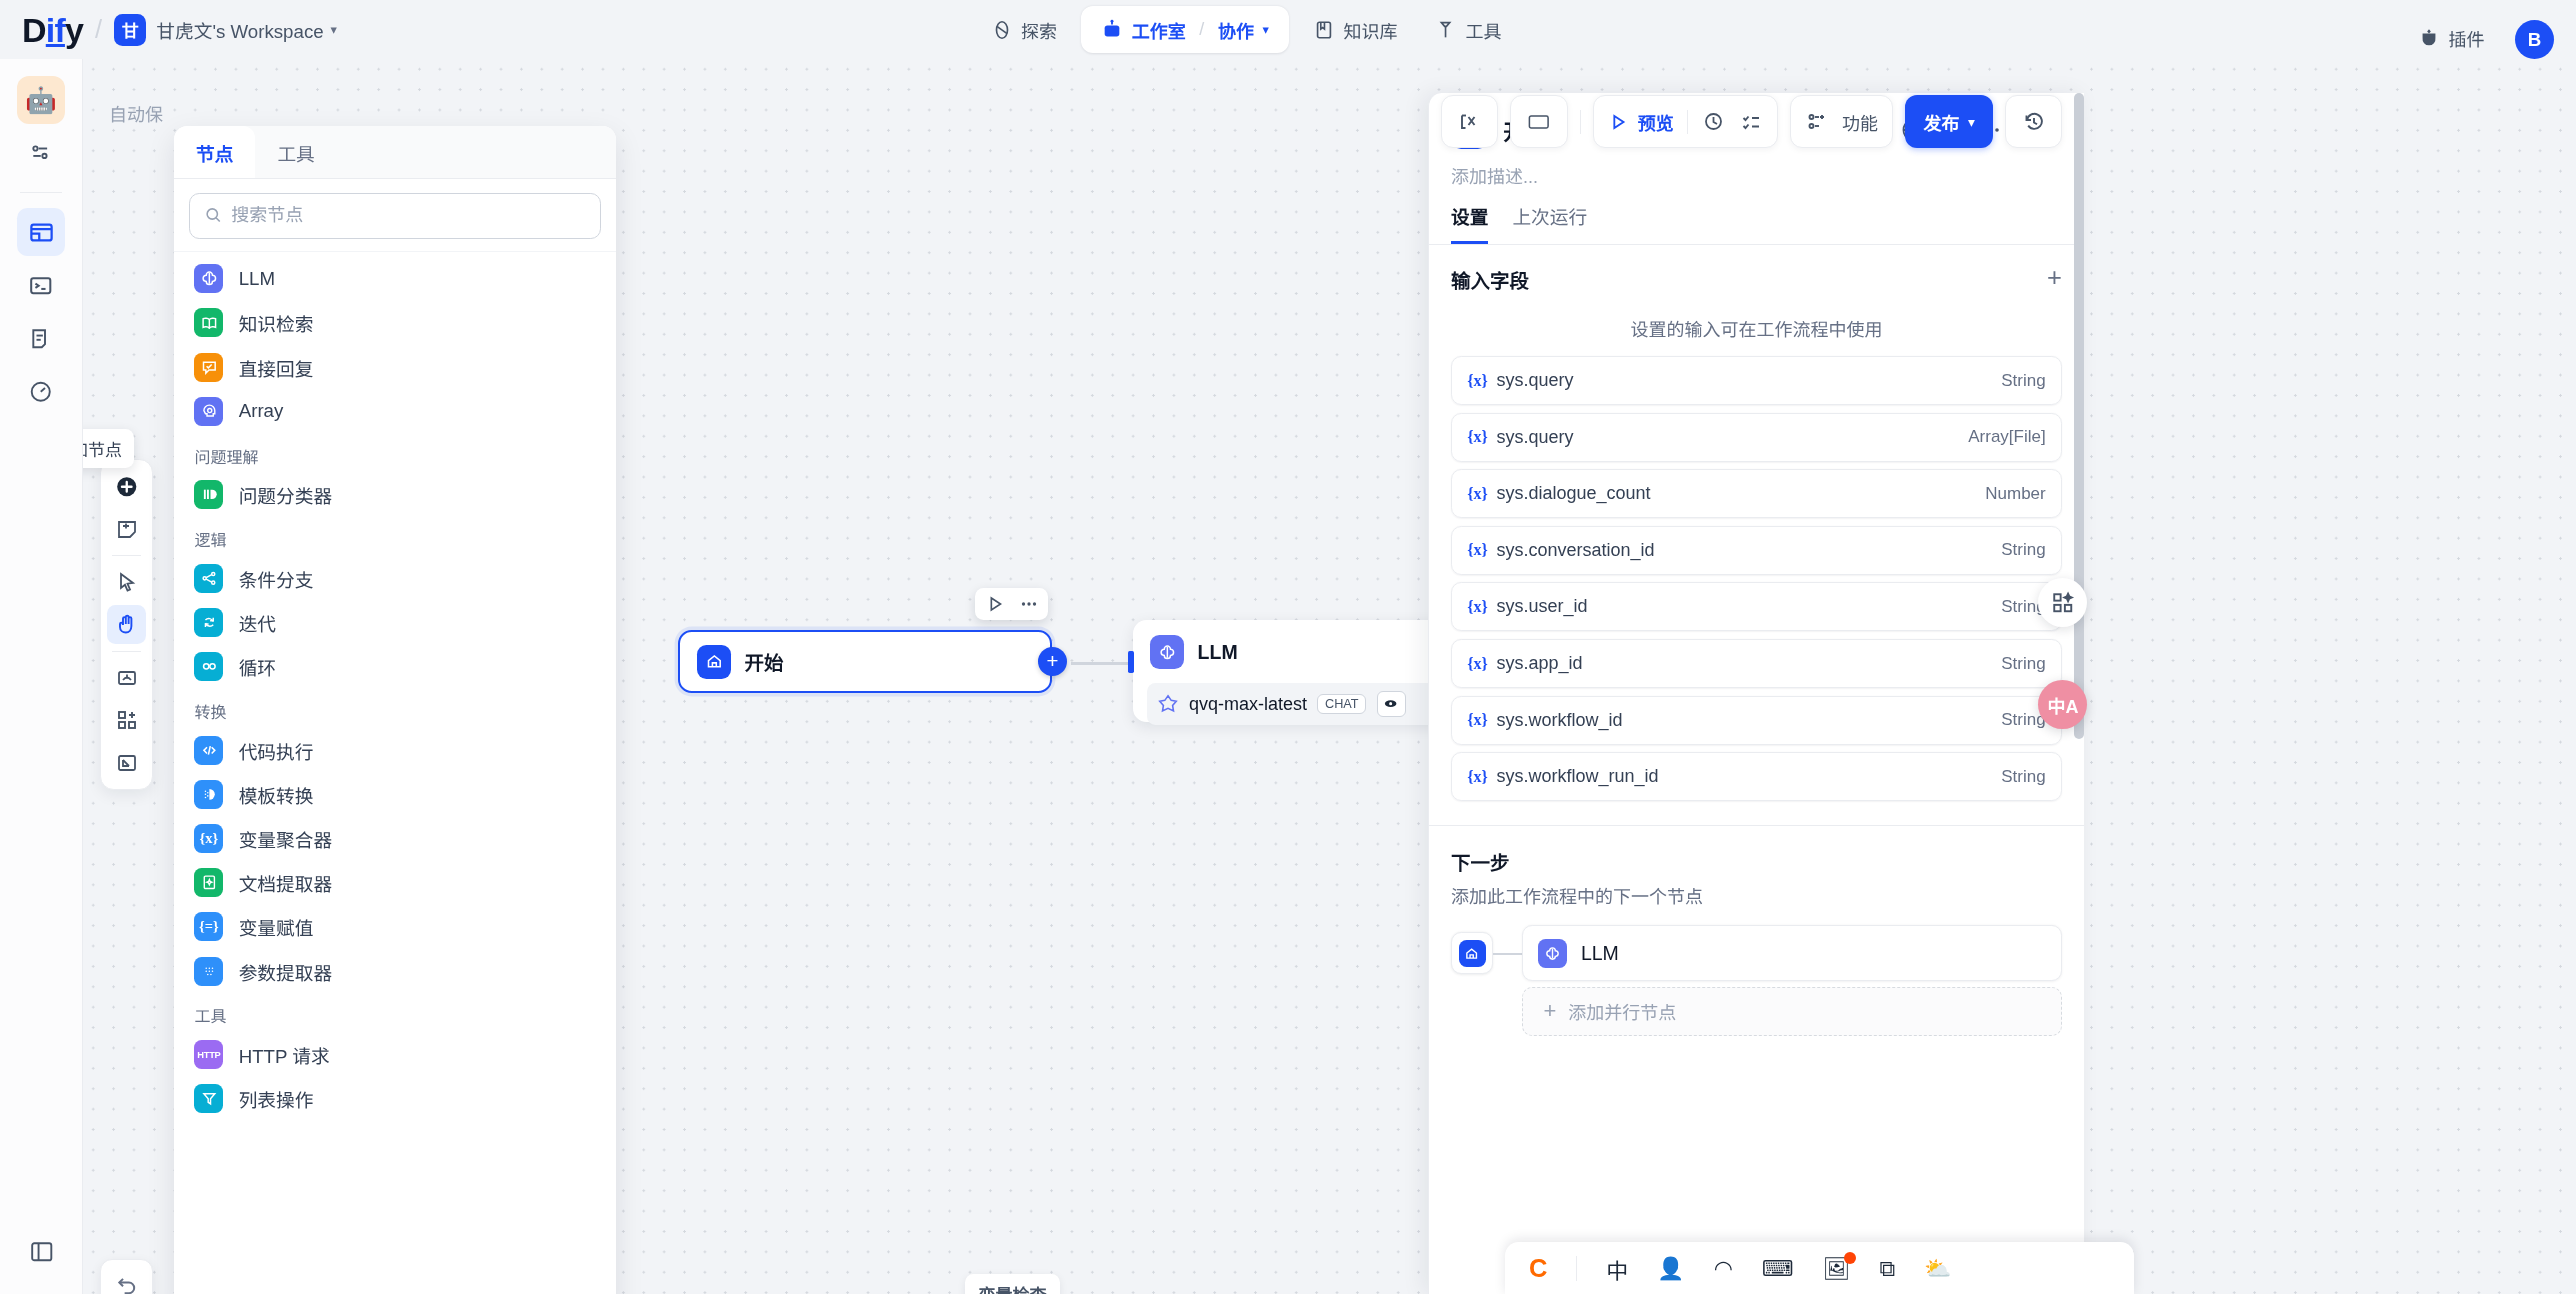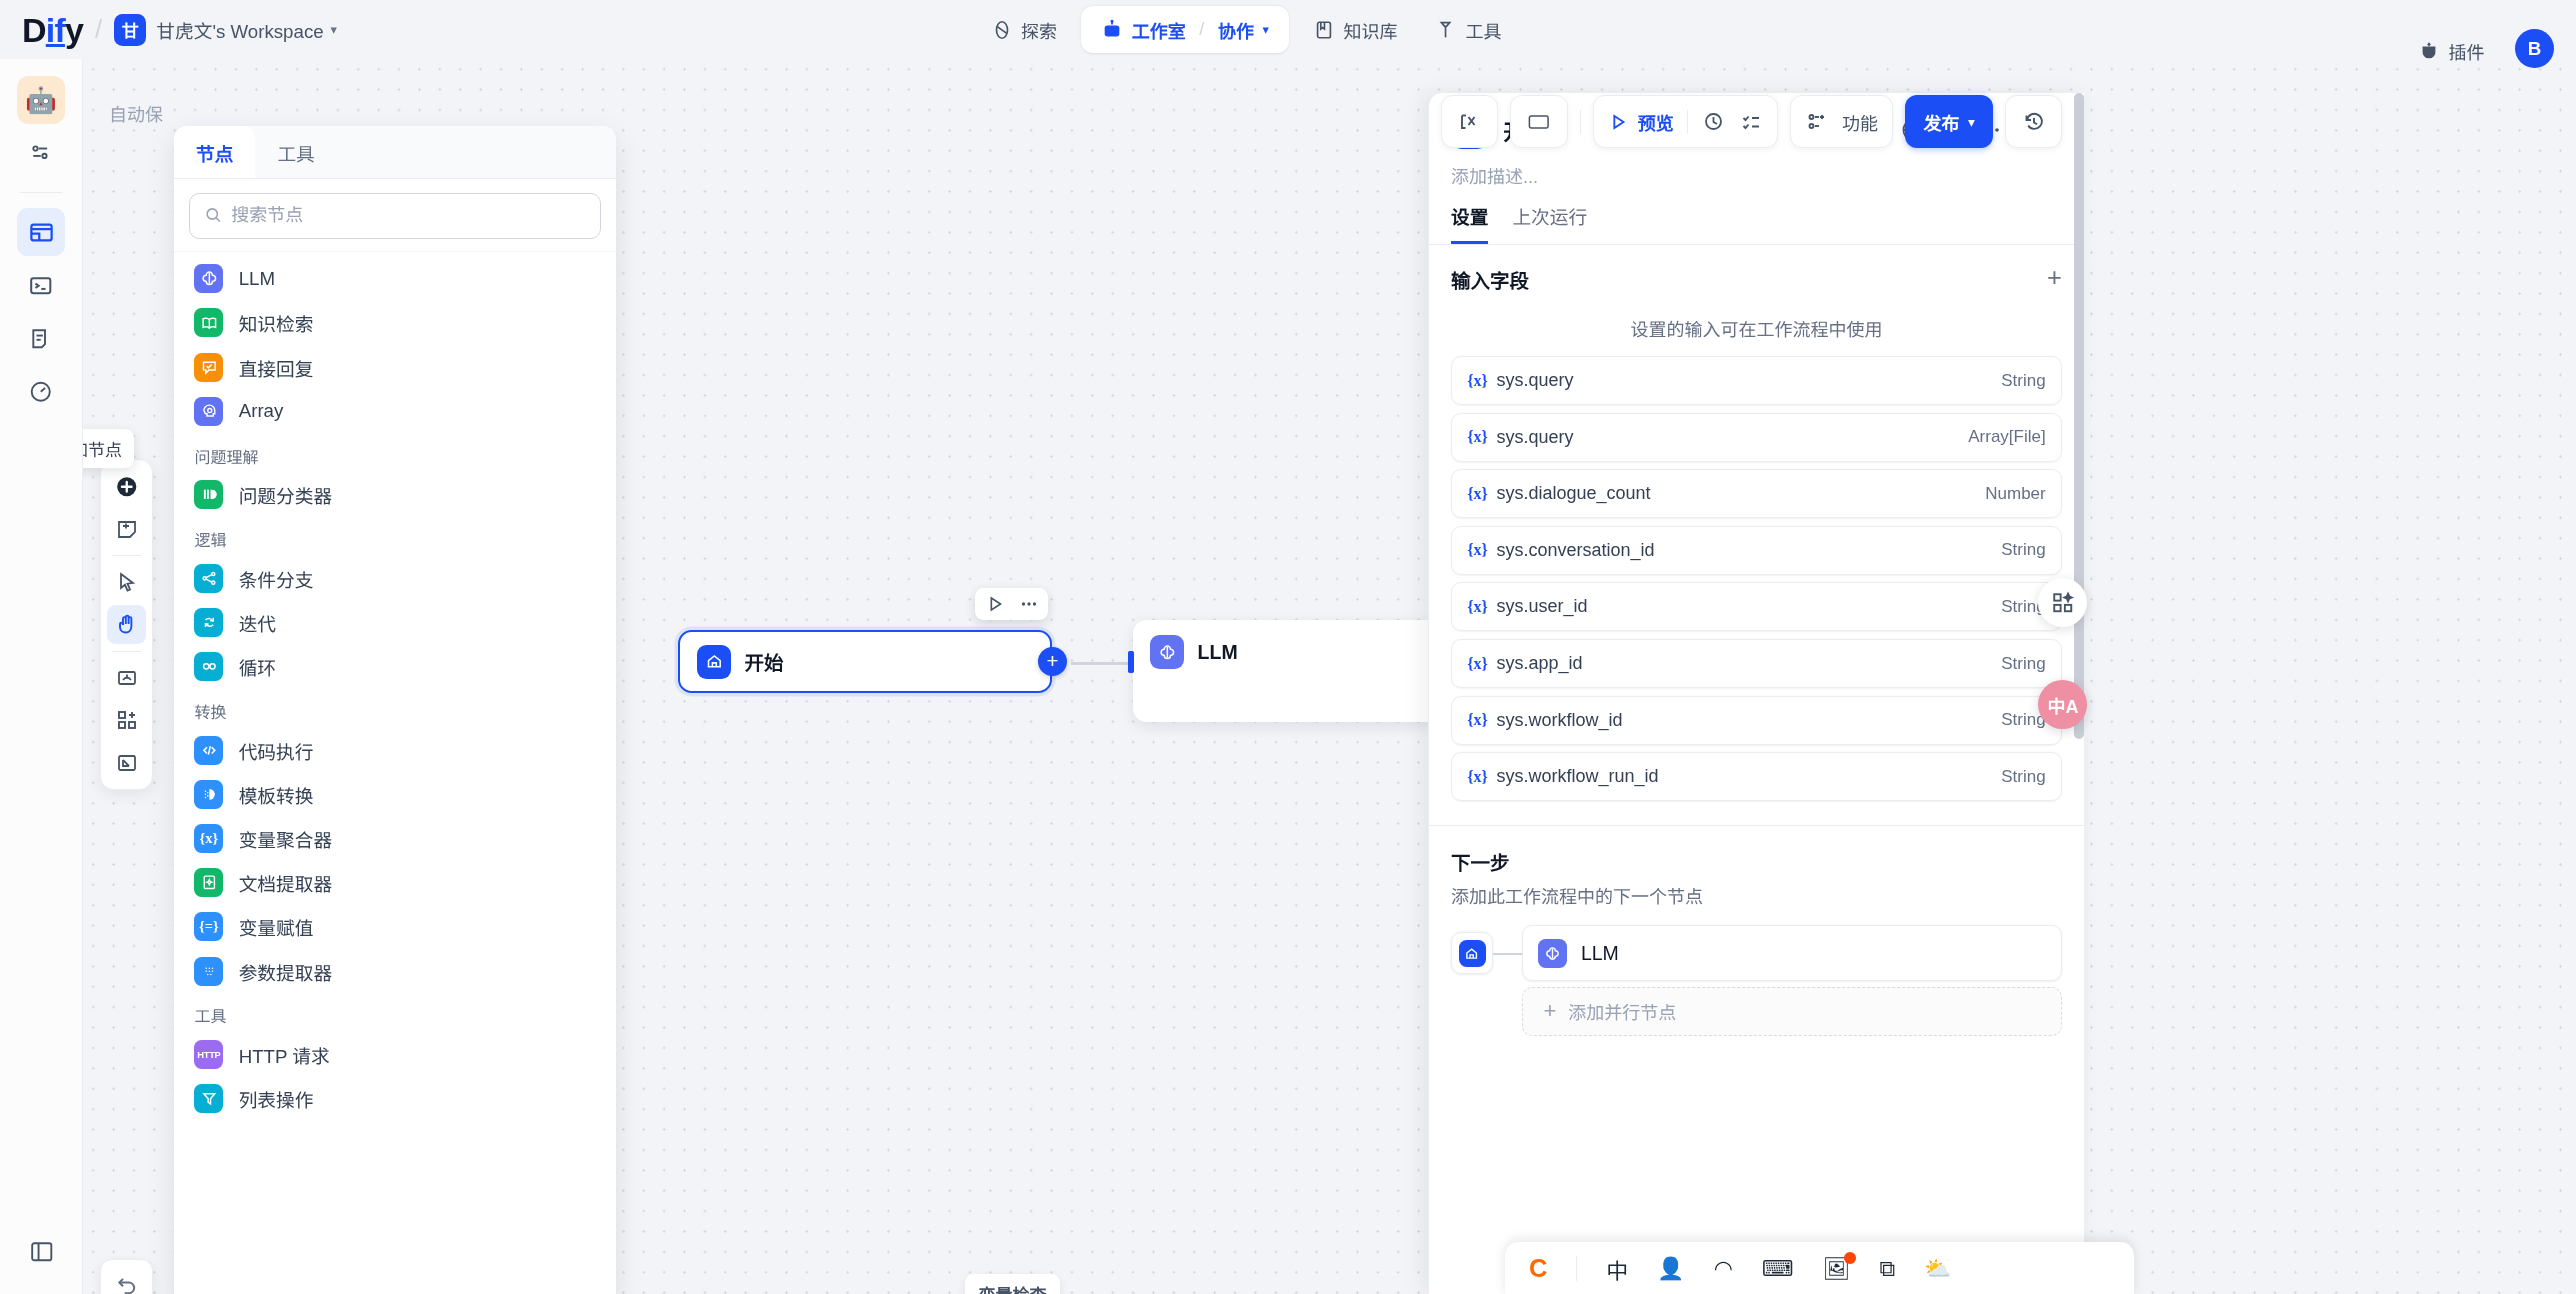--- a/index.html
+++ b/index.html
@@ -42,21 +42,21 @@
     display:flex; align-items:center; gap:8.5px;
     font-size:18px; color:#475467; padding:8.5px 13.6px; border-radius:12px;
     white-space:nowrap;
   }
   .nav-item.active-pill {
     background:#ffffff; box-shadow:0 0.8px 2.5px rgba(16,24,40,.10);
     padding:10.2px 20.4px;
   }
   .nav-item.active-pill .lbl { color:#1c4ef5; font-weight:700; }
   .pill-sep { color:#d0d5dd; margin:0 5.1px; font-weight:300;}
-  .nav-right { position:absolute; right:22px; top:0; height:59px; display:flex; align-items:flex-start; gap:17px;margin-top:29px;}
+  .nav-right { position:absolute; right:22px; top:0; height:59px; display:flex; align-items:flex-end; gap:17px;}
   .avatar {
     width:39px;height:39px;border-radius:50%;background:#1c4ef5;color:#fff;
     display:flex;align-items:center;justify-content:center;font-size:18.7px;font-weight:600;
   }
   svg.ic { display:block; }
 
   
   .rail {
     position:absolute; left:0; top:59px; width:83px; height:1235px;
     background:#fcfcfd; border-right:0.8px solid #eaecf0;
@@ -667,20 +667,33 @@
   <div class="node" style="left:1133px; top:620px; width:365px; height:102px;">
     <div class="node-head">
       <div class="node-ico" style="background:#6172f3">
         <svg width="18.7" height="18.7" viewBox="0 0 24 24" fill="none" stroke="#fff" stroke-width="1.9">
             <path d="M12 4 a4 4 0 0 0 -4 4 a3 3 0 0 0 0 8 a4 4 0 0 0 8 0 a3 3 0 0 0 0 -8 a4 4 0 0 0 -4 -4z"></path>
             <path d="M12 5 V19"></path>
           </svg>
       </div>
       <div class="node-title">LLM</div>
     </div>
+    <div class="node-sub">
+      <svg width="22" height="22" viewBox="0 0 24 24" fill="none" stroke="#6172f3" stroke-width="1.7">
+        <path d="M12 3 L15.5 8 L21 9 L17 13.5 L18 19.5 L12 16.8 L6 19.5 L7 13.5 L3 9 L8.5 8 Z"></path>
+      </svg>
+      <span style="font-size:18px;color:#101828;">qvq-max-latest</span>
+      <span class="chip">CHAT</span>
+      <span class="eye">
+        <svg width="15.3" height="15.3" viewBox="0 0 24 24" fill="#1d2939">
+            <ellipse cx="12" cy="12" rx="9" ry="5.2"></ellipse>
+            <circle cx="12" cy="12" r="2.4" fill="#fff"></circle>
+          </svg>
+      </span>
+    </div>
   </div>
   <div class="port" style="left:1128px; top:651px;"></div>
   <div class="port" style="left:1495px; top:651px;"></div>
 
   <div class="node" style="left:1587px; top:636px; width:340px; height:102px;">
     <div class="node-head">
       <div class="node-ico" style="background:#f79009">
         <svg width="18.7" height="18.7" viewBox="0 0 24 24" fill="none" stroke="#fff" stroke-width="1.9">
             <path d="M4.5 5.5 h15 v10 h-8 l-4 4 v-4 h-3z"></path>
             <path d="M8.5 10.5 l2.2 2.2 4.3-4.3"></path>

